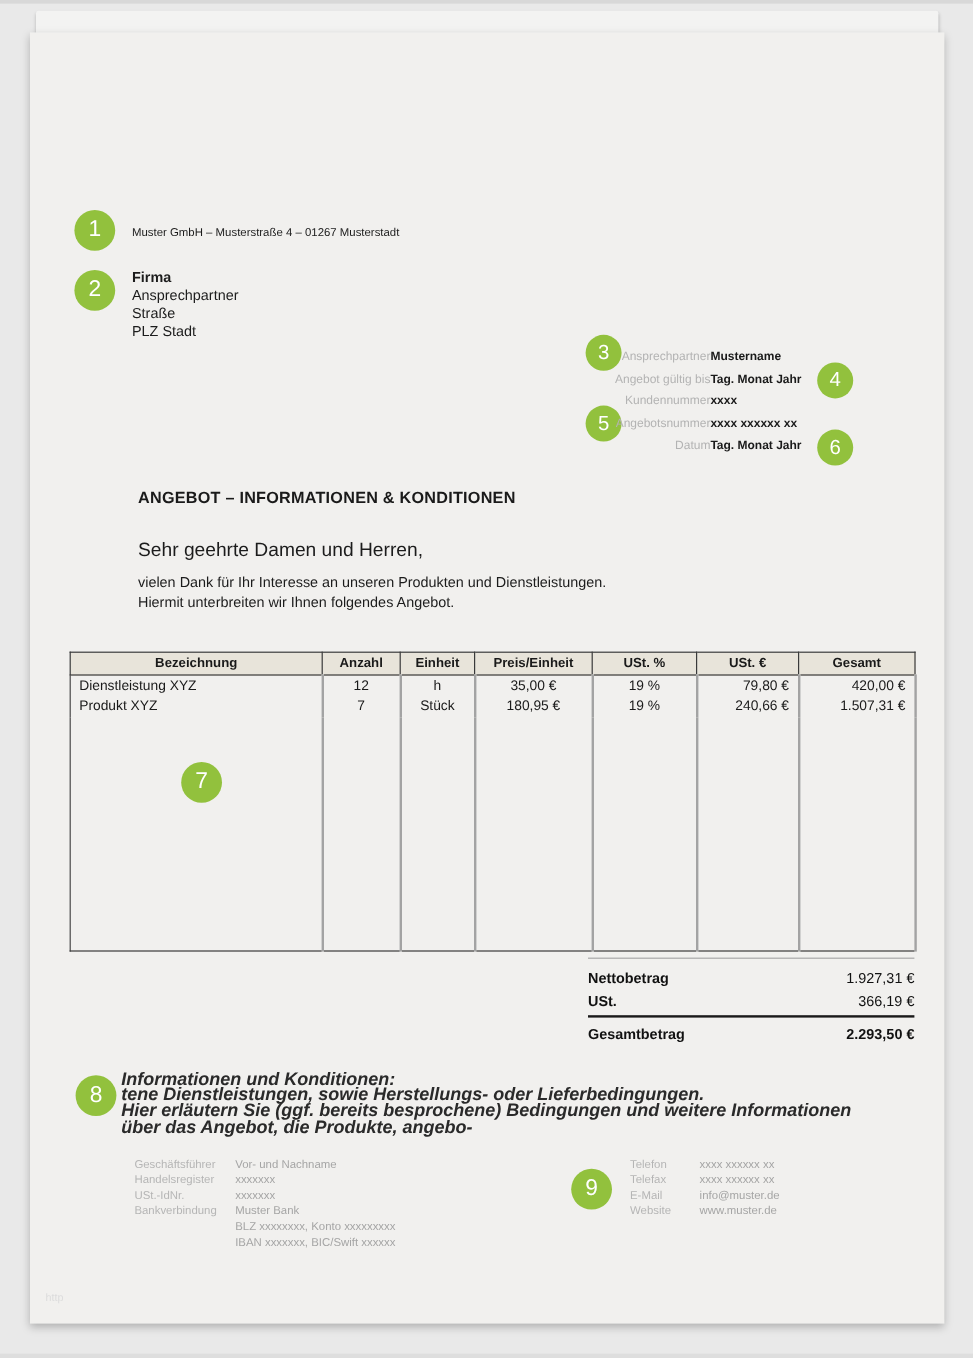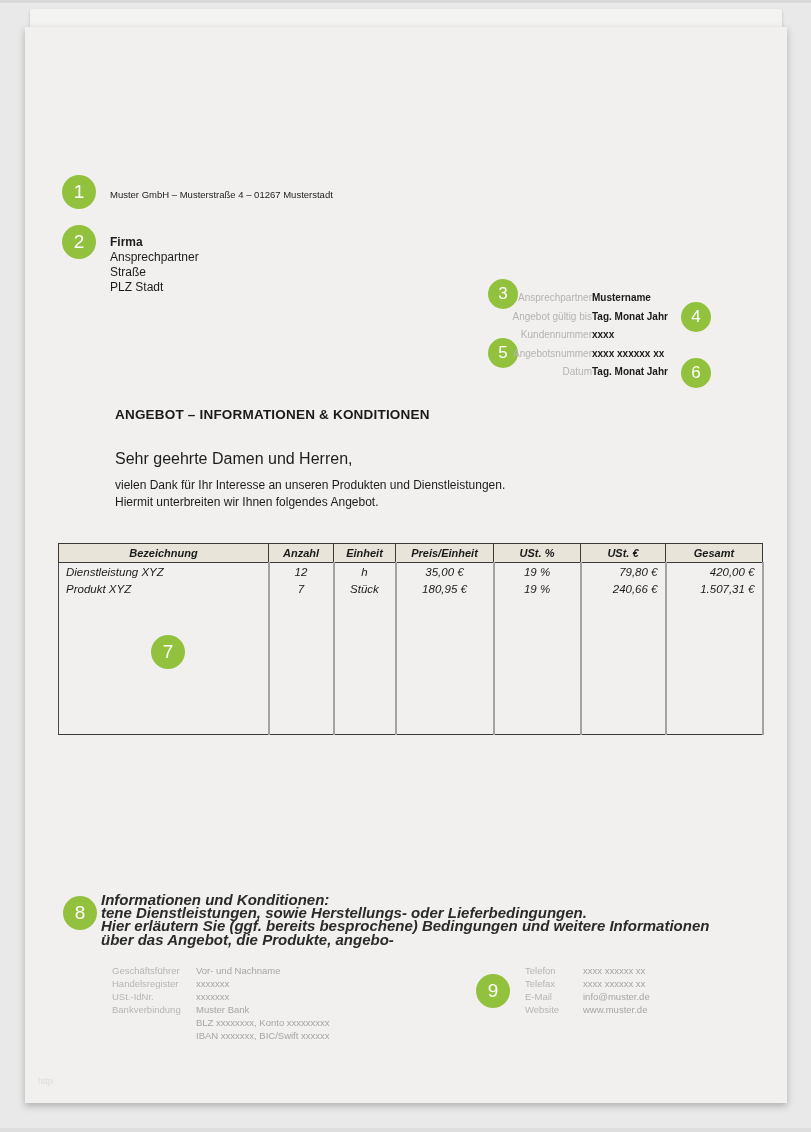--- a/index.html
+++ b/index.html
@@ -11,33 +11,33 @@
   .paper { position:absolute; left:25px; top:27px; width:762px; height:1076px; background:#f1f0ee; box-shadow:0 3px 7px rgba(0,0,0,.25); }
 
   .abs { position:absolute; }
 
   
   .marker { position:absolute; border-radius:50%; background:#92c13d; color:#ffffff; display:flex; align-items:center; justify-content:center; font-weight:400; }
   .marker.big { width:34px; height:34px; font-size:19px; }
   .marker.small { width:30px; height:30px; font-size:17px; }
 
   .sender-line { left:85px; top:162px; font-size:9.5px; color:#1c1c1c; }
-  .recipient { left:85px; top:208px; font-size:12px; color:#1c1c1c; line-height:14.9px; }
+  .recipient { left:85px; top:197px; font-size:12px; color:#1c1c1c; line-height:14.9px; }
   .recipient .r0 { font-weight:bold; }
 
   .meta { left:430px; top:262px; width:310px; font-size:10px; line-height:18.6px; }
   .meta .mrow { display:flex; }
   .meta .mlabel { width:137px; text-align:right; color:#b3b3b3; }
   .meta .mvalue { margin-left:0; color:#1a1a1a; font-weight:bold; }
 
   .doc-title { left:90px; top:380px; font-size:13.5px; font-weight:bold; color:#1a1a1a; letter-spacing:.2px; }
   .greeting { left:90px; top:423px; font-size:16px; color:#1c1c1c; }
   .intro { left:90px; top:450px; font-size:12px; color:#1c1c1c; line-height:16.5px; }
 
-  table.items { position:absolute; left:33px; top:516px; width:705px; height:192px; border-collapse:collapse; table-layout:fixed; background:transparent;font-style:italic; }
+  table.items { position:absolute; left:33px; top:516px; width:705px; height:250px; border-collapse:collapse; table-layout:fixed; background:transparent; }
   table.items th { background:#e8e4da; font-size:11px; font-weight:bold; color:#1a1a1a; height:19px; text-align:center; border:1px solid #3a3a3a; padding:1px 2px; }
   table.items td { font-size:11.5px; color:#1a1a1a; height:17.5px; border-left:1px solid #4a4a4a; border-right:2px solid #a3a3a3; padding:1px 6px; vertical-align:middle; }
   table.items { border:1px solid #3a3a3a; }
   table.items td.c-left { text-align:left; padding-left:7px; }
   table.items td.c-center { text-align:center; }
   table.items td.c-right { text-align:right; padding-right:7px; }
   table.items tr.filler td { height:auto; }
   table.items tbody tr:last-child td { border-bottom:1px solid #3a3a3a; }
 
   .totals { left:465px; top:771px; width:272px; border-top:1px solid #a8a8a8; padding-top:7px; font-size:12px; color:#111; }
@@ -178,20 +178,35 @@
             <td></td>
             <td></td>
             <td></td>
             <td></td>
             <td></td>
             <td></td>
         </tr>
       </tbody>
     </table>
 
+    <div class="abs totals">
+      <div class="trow">
+        <span class="tlabel">Nettobetrag</span>
+        <span>1.927,31 €</span>
+      </div>
+      <div class="trow">
+        <span class="tlabel">USt.</span>
+        <span>366,19 €</span>
+      </div>
+      <div class="rule"></div>
+      <div class="trow grand">
+        <span class="tlabel">Gesamtbetrag</span>
+        <span>2.293,50 €</span>
+      </div>
+    </div>
 
     <div class="abs conditions">
       <div>Informationen und Konditionen:</div>
       <div>tene Dienstleistungen, sowie Herstellungs- oder Lieferbedingungen.</div>
       <div>Hier erläutern Sie (ggf. bereits besprochene) Bedingungen und weitere Informationen über das Angebot, die Produkte, angebo-</div>
     </div>
 
     <div class="abs footer-left">
       <div class="frow">
         <span class="flabel">Geschäftsführer</span>

